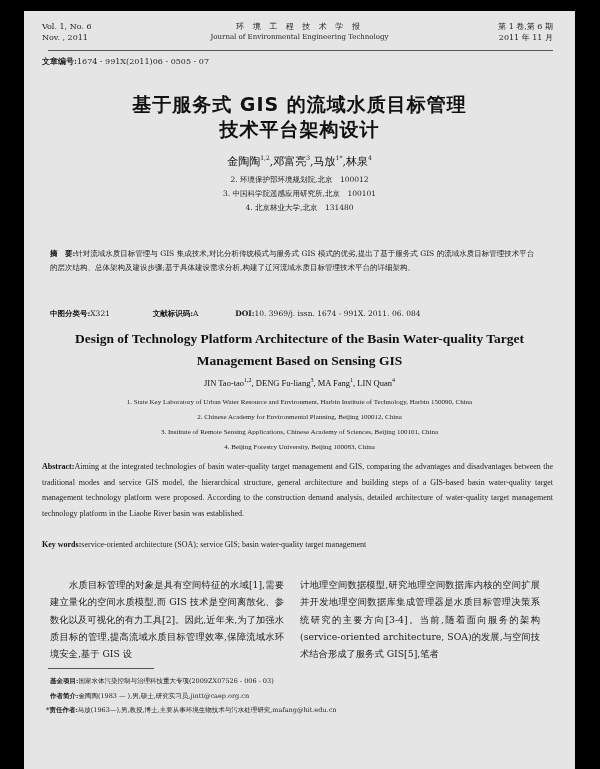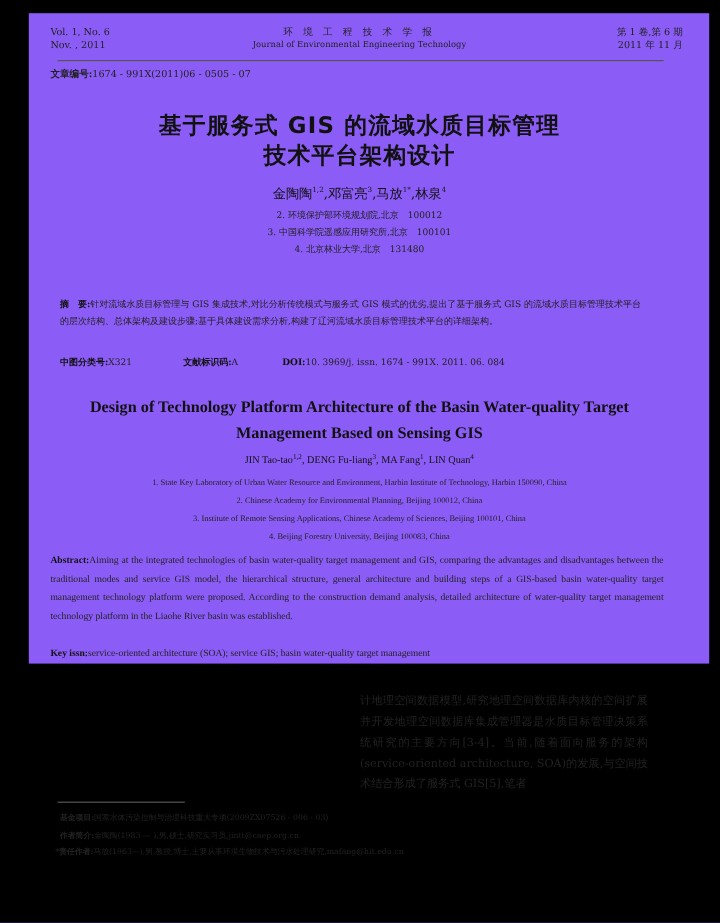--- a/index.html
+++ b/index.html
@@ -1,18 +1,18 @@
 <!DOCTYPE html>
 <html><head>
 <meta charset="utf-8">
 <style>
   html, body { margin:0; padding:0; }
   body { width:600px; height:769px; background:#000; position:relative; overflow:hidden;
          font-family:"DejaVu Serif","Liberation Serif",serif; color:#111; }
-  .page { position:absolute; left:24px; top:11px; width:551px; height:542px; background:#8b5cf6;padding-left:16px; }
+  .page { position:absolute; left:24px; top:11px; width:551px; height:758px; background:#e5e5e5; }
   .abs { position:absolute; white-space:nowrap; }
   .hdr { font-size:8px; line-height:11px; color:#222; }
   .hdr-rule { position:absolute; left:24px; top:39px; width:505px; height:1px; background:#555; }
   .artno { font-size:8px; color:#222;text-align:right; }
   .artno b { font-weight:bold; }
   .title-cn { left:0; width:551px; text-align:center; font-size:19px; font-weight:bold; letter-spacing:1px;
               font-family:"DejaVu Sans","Liberation Sans",sans-serif; color:#111; }
   .center { left:0; width:551px; text-align:center; }
   .auth-cn { font-size:11px; }
   .aff-cn { font-size:7.5px; line-height:14px; color:#222; }
@@ -61,21 +61,21 @@
 
   <div class="abs center aff-cn" style="top:162px;">
     <div>2. 环境保护部环境规划院,北京　100012</div>
     <div>3. 中国科学院遥感应用研究所,北京　100101</div>
     <div>4. 北京林业大学,北京　131480</div>
   </div>
 
   <div class="abs blk" style="left:26px;top:236px;width:488px;">
     <b>摘　要:</b><span>针对流域水质目标管理与 GIS 集成技术,对比分析传统模式与服务式 GIS 模式的优劣,提出了基于服务式 GIS 的流域水质目标管理技术平台的层次结构、总体架构及建设步骤;基于具体建设需求分析,构建了辽河流域水质目标管理技术平台的详细架构。</span>
   </div>
-  <div class="abs blk" style="left:26px;top:284px;width:500px;">
+  <div class="abs blk" style="left:26px;top:296px;width:500px;">
     <b>中图分类号:</b><span>X321</span>
     <span style="display:inline-block;width:38px;"></span>
     <b>文献标识码:</b><span>A</span>
     <span style="display:inline-block;width:32px;"></span>
     <b>DOI:</b><span>10. 3969/j. issn. 1674 - 991X. 2011. 06. 084</span>
   </div>
 
   <div class="abs center title-en" style="top:318px;">Design of Technology Platform Architecture of the Basin Water-quality Target</div>
   <div class="abs center title-en" style="top:340px;">Management Based on Sensing GIS</div>
 
@@ -87,23 +87,24 @@
     <div>1. State Key Laboratory of Urban Water Resource and Environment, Harbin Institute of Technology, Harbin 150090, China</div>
     <div>2. Chinese Academy for Environmental Planning, Beijing 100012, China</div>
     <div>3. Institute of Remote Sensing Applications, Chinese Academy of Sciences, Beijing 100101, China</div>
     <div>4. Beijing Forestry University, Beijing 100083, China</div>
   </div>
 
   <div class="abs abs-en" style="left:18px;top:448px;width:511px;">
     <b>Abstract:</b><span>Aiming at the integrated technologies of basin water-quality target management and GIS, comparing the advantages and disadvantages between the traditional modes and service GIS model, the hierarchical structure, general architecture and building steps of a GIS-based basin water-quality target management technology platform were proposed.  According to the construction demand analysis, detailed architecture of water-quality target management technology platform in the Liaohe River basin was established.</span>
   </div>
   <div class="abs abs-en" style="left:18px;top:526px;width:511px;">
-    <b>Key issn:</b><span>service-oriented architecture (SOA); service GIS; basin water-quality target management</span>
+    <b>Key words:</b><span>service-oriented architecture (SOA); service GIS; basin water-quality target management</span>
   </div>
 
+  <div class="abs body-cn" style="left:26px;top:565px;width:234px;">　　水质目标管理的对象是具有空间特征的水域[1],需要建立量化的空间水质模型,而 GIS 技术是空间离散化、参数化以及可视化的有力工具[2]。因此,近年来,为了加强水质目标的管理,提高流域水质目标管理效率,保障流域水环境安全,基于 GIS 设</div>
   <div class="abs body-cn" style="left:276px;top:565px;width:240px;">计地理空间数据模型,研究地理空间数据库内核的空间扩展并开发地理空间数据库集成管理器是水质目标管理决策系统研究的主要方向[3-4]。当前,随着面向服务的架构(service-oriented architecture, SOA)的发展,与空间技术结合形成了服务式 GIS[5],笔者</div>
 
   <div class="fn-rule"></div>
   <div class="abs fn" style="left:26px;top:663px;">
     <div><b>基金项目:</b><span>国家水体污染控制与治理科技重大专项(2009ZX07526 - 006 - 03)</span></div>
     <div><b>作者简介:</b><span>金陶陶(1983 — ),男,硕士,研究实习员,jintt@caep.org.cn</span></div>
     <div style="margin-left:-4px;"><b>*责任作者:</b><span>马放(1963—),男,教授,博士,主要从事环境生物技术与污水处理研究,mafang@hit.edu.cn</span></div>
   </div>
 
 </div>

